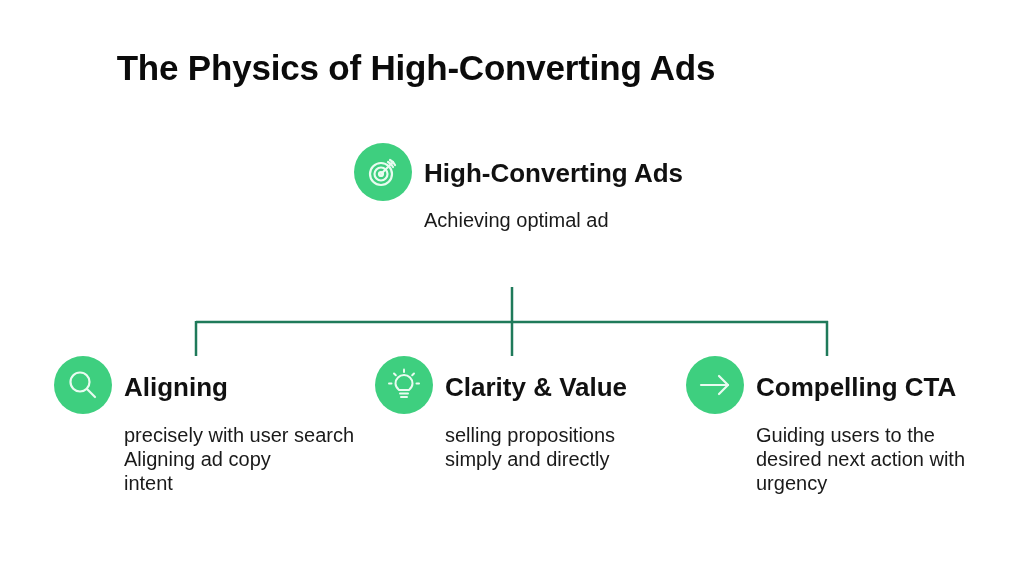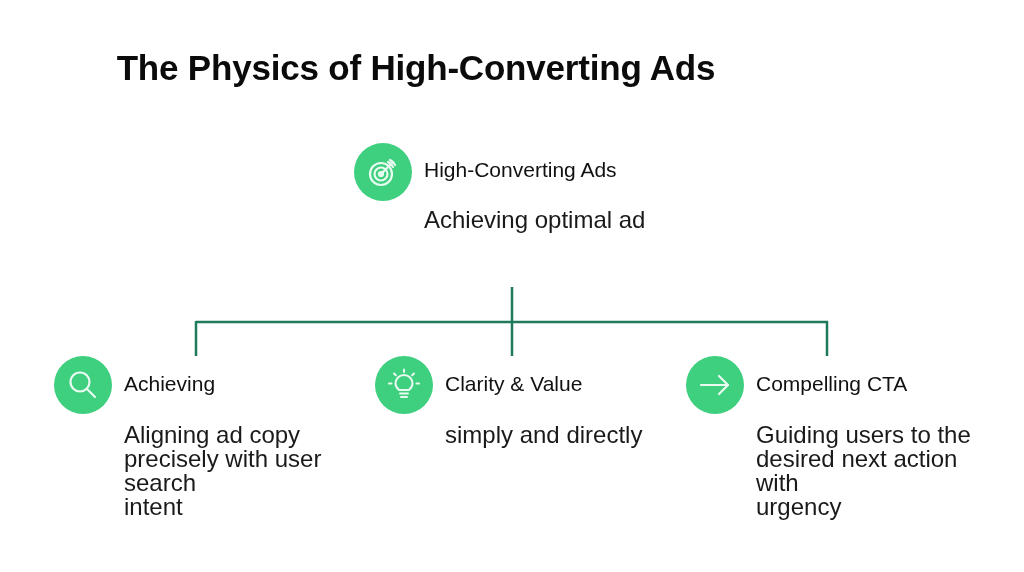--- a/index.html
+++ b/index.html
@@ -11,24 +11,24 @@
     position: absolute; left: 0; top: 48px; width: 832px; text-align: center;
     font-size: 35px; font-weight: bold; letter-spacing: -0.2px; color: #0b0b0b;
   }
   .connectors { position: absolute; left: 0; top: 0; }
   .node { position: absolute; }
   .icon-circle {
     position: absolute; width: 58px; height: 58px; border-radius: 50%;
     display: flex; align-items: center; justify-content: center;
   }
   .node-title {
-    position: absolute; white-space: nowrap; font-size: 21px; font-weight: normal; color: #111111;
+    position: absolute; white-space: nowrap; font-size: 26px; font-weight: bold; color: #111111;
   }
   .node-desc {
-    position: absolute; font-size: 24px; line-height: 24px; color: #1a1a1a; width: 240px;
+    position: absolute; font-size: 20px; line-height: 24px; color: #1a1a1a; width: 240px;
   }
 </style>
 </head>
 <body>
 
 <div class="title">The Physics of High-Converting Ads</div>
 
 <svg class="connectors" width="1024" height="572">
   <g stroke="#1f7a5a" stroke-width="2.5" fill="none">
     <line x1="512" y1="287" x2="512" y2="356"></line>
@@ -59,24 +59,24 @@
 
 <div class="node" style="left:0;top:0;">
   <div class="icon-circle" style="left:54px;top:356px;background:#3ecf7f;">
     <svg width="34" height="34" viewBox="0 0 34 34">
       <g fill="none" stroke="#e9fbf0" stroke-width="2.2" stroke-linecap="round">
         <circle cx="14" cy="14" r="9.5"></circle>
         <line x1="21" y1="21" x2="29" y2="29"></line>
       </g>
     </svg>
   </div>
-  <div class="node-title" style="left:124px;top:372px;">Achieving</div>
+  <div class="node-title" style="left:124px;top:372px;">Aligning</div>
   <div class="node-desc" style="left:124px;top:423px;">
+    <div>precisely with user search</div>
     <div>Aligning ad copy</div>
-    <div>precisely with user search</div>
     <div>intent</div>
   </div>
 </div>
 
 <div class="node" style="left:0;top:0;">
   <div class="icon-circle" style="left:375px;top:356px;background:#3ecf7f;">
     <svg width="36" height="36" viewBox="0 0 36 36">
       <g fill="none" stroke="#e9fbf0" stroke-width="2" stroke-linecap="round" stroke-linejoin="round">
         <path d="M13 23 C10 20.5 9.5 18 9.5 16.5 A8.5 8.5 0 0 1 26.5 16.5 C26.5 18 26 20.5 23 23 Z"></path>
         <line x1="14" y1="26.5" x2="22" y2="26.5"></line>
@@ -84,20 +84,21 @@
         <line x1="18" y1="2.5" x2="18" y2="5"></line>
         <line x1="8" y1="6.5" x2="9.8" y2="8.3"></line>
         <line x1="28" y1="6.5" x2="26.2" y2="8.3"></line>
         <line x1="3" y1="16.5" x2="5.5" y2="16.5"></line>
         <line x1="30.5" y1="16.5" x2="33" y2="16.5"></line>
       </g>
     </svg>
   </div>
   <div class="node-title" style="left:445px;top:372px;">Clarity &amp; Value</div>
   <div class="node-desc" style="left:445px;top:423px;">
+    <div>selling propositions</div>
     <div>simply and directly</div>
   </div>
 </div>
 
 <div class="node" style="left:0;top:0;">
   <div class="icon-circle" style="left:686px;top:356px;background:#3ecf7f;">
     <svg width="36" height="36" viewBox="0 0 36 36">
       <g fill="none" stroke="#e9fbf0" stroke-width="2.2" stroke-linecap="round" stroke-linejoin="round">
         <line x1="4" y1="18" x2="31" y2="18"></line>
         <polyline points="22,9 31,18 22,27"></polyline>

